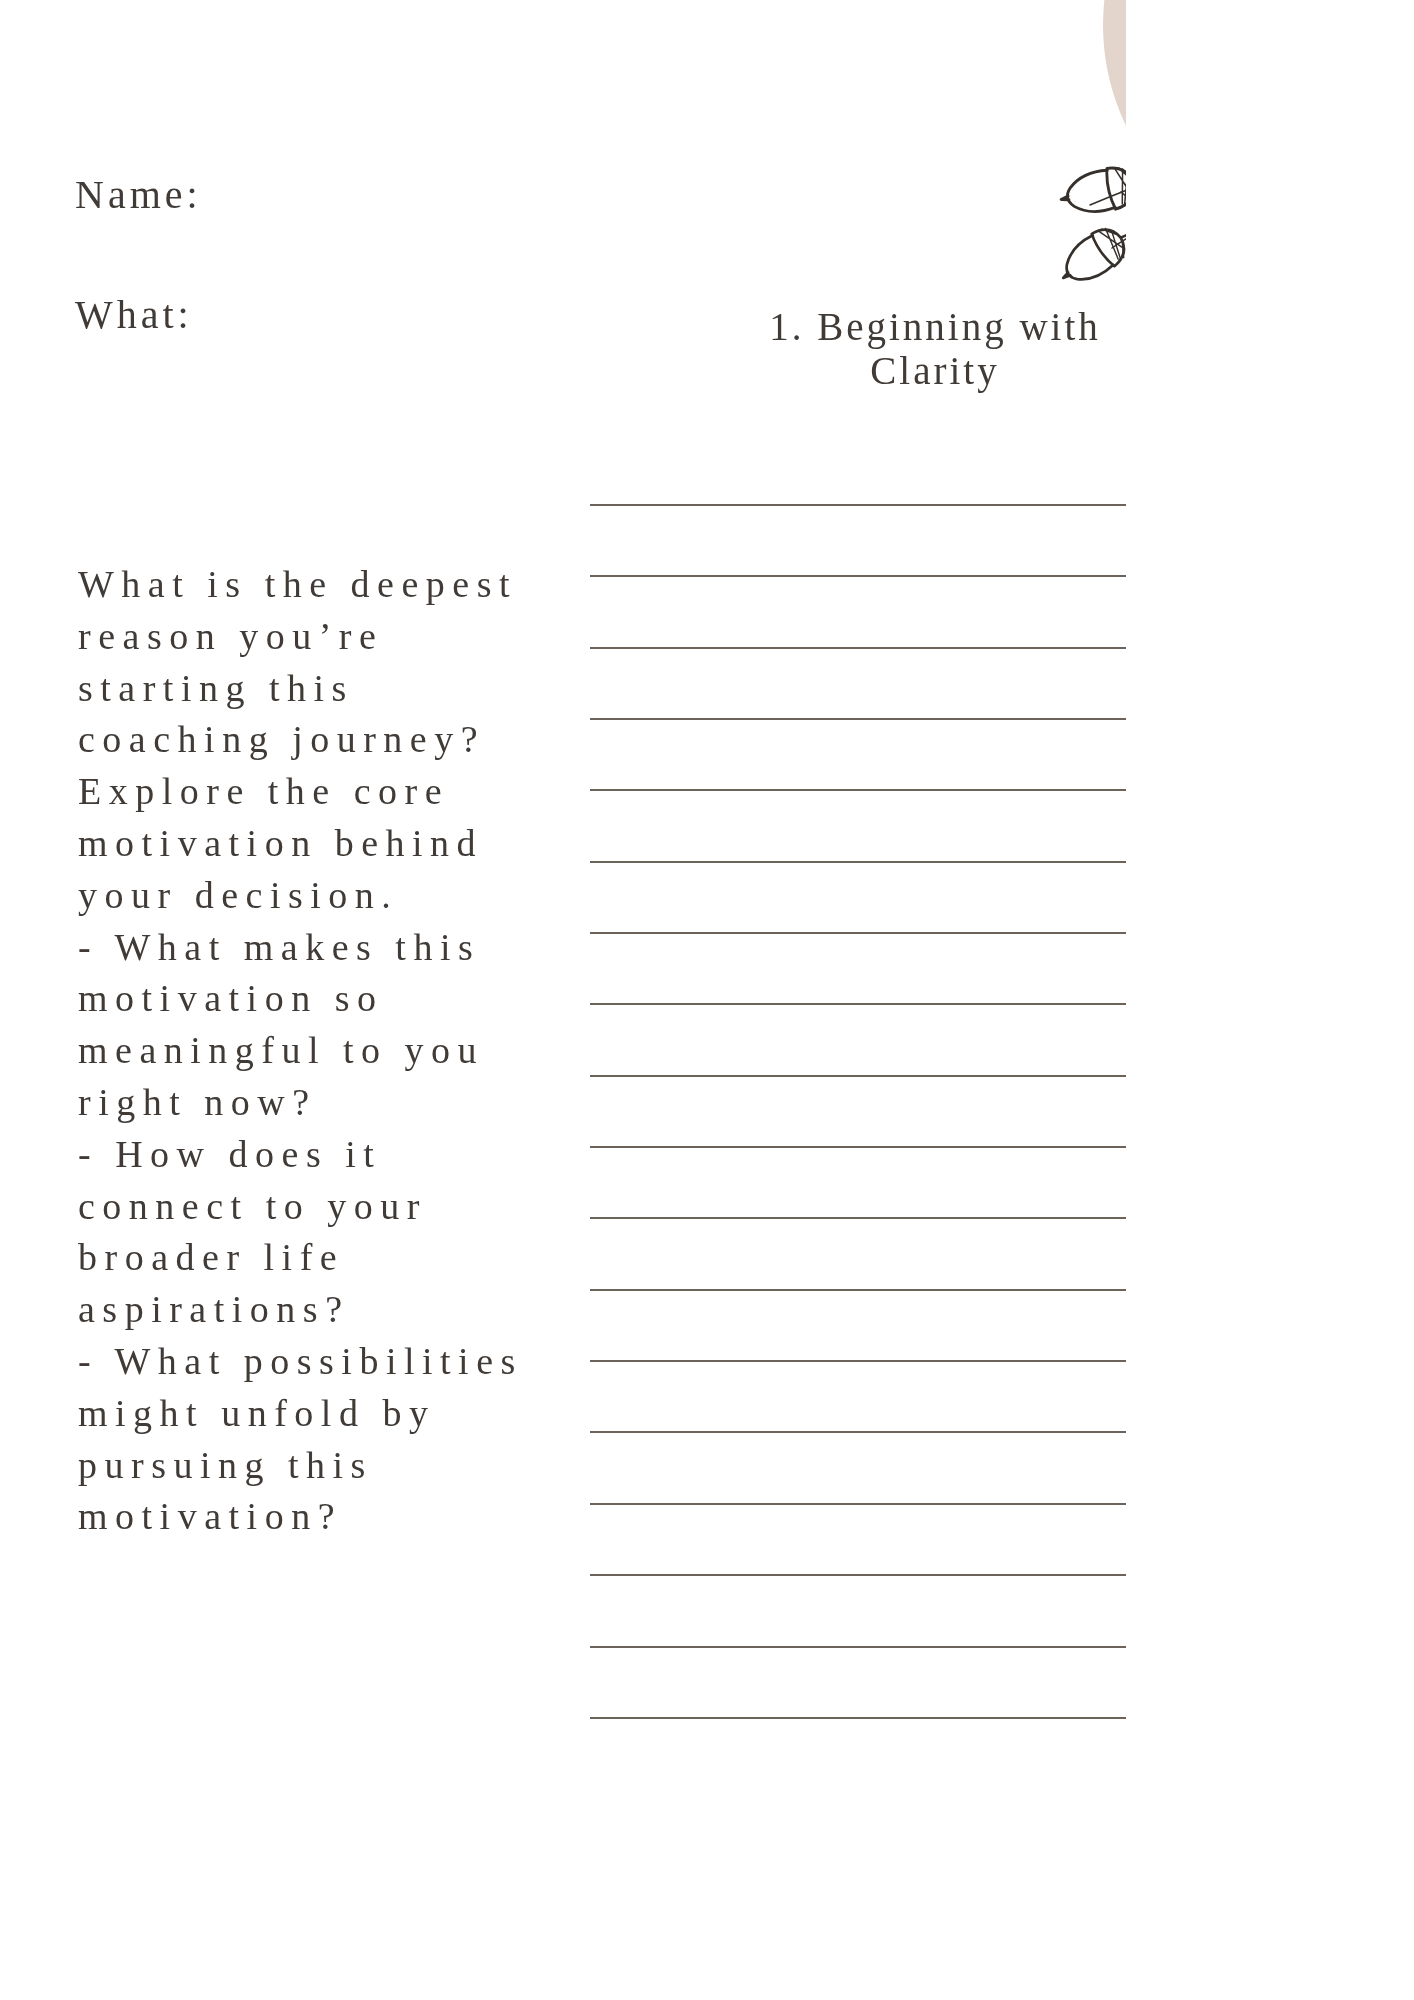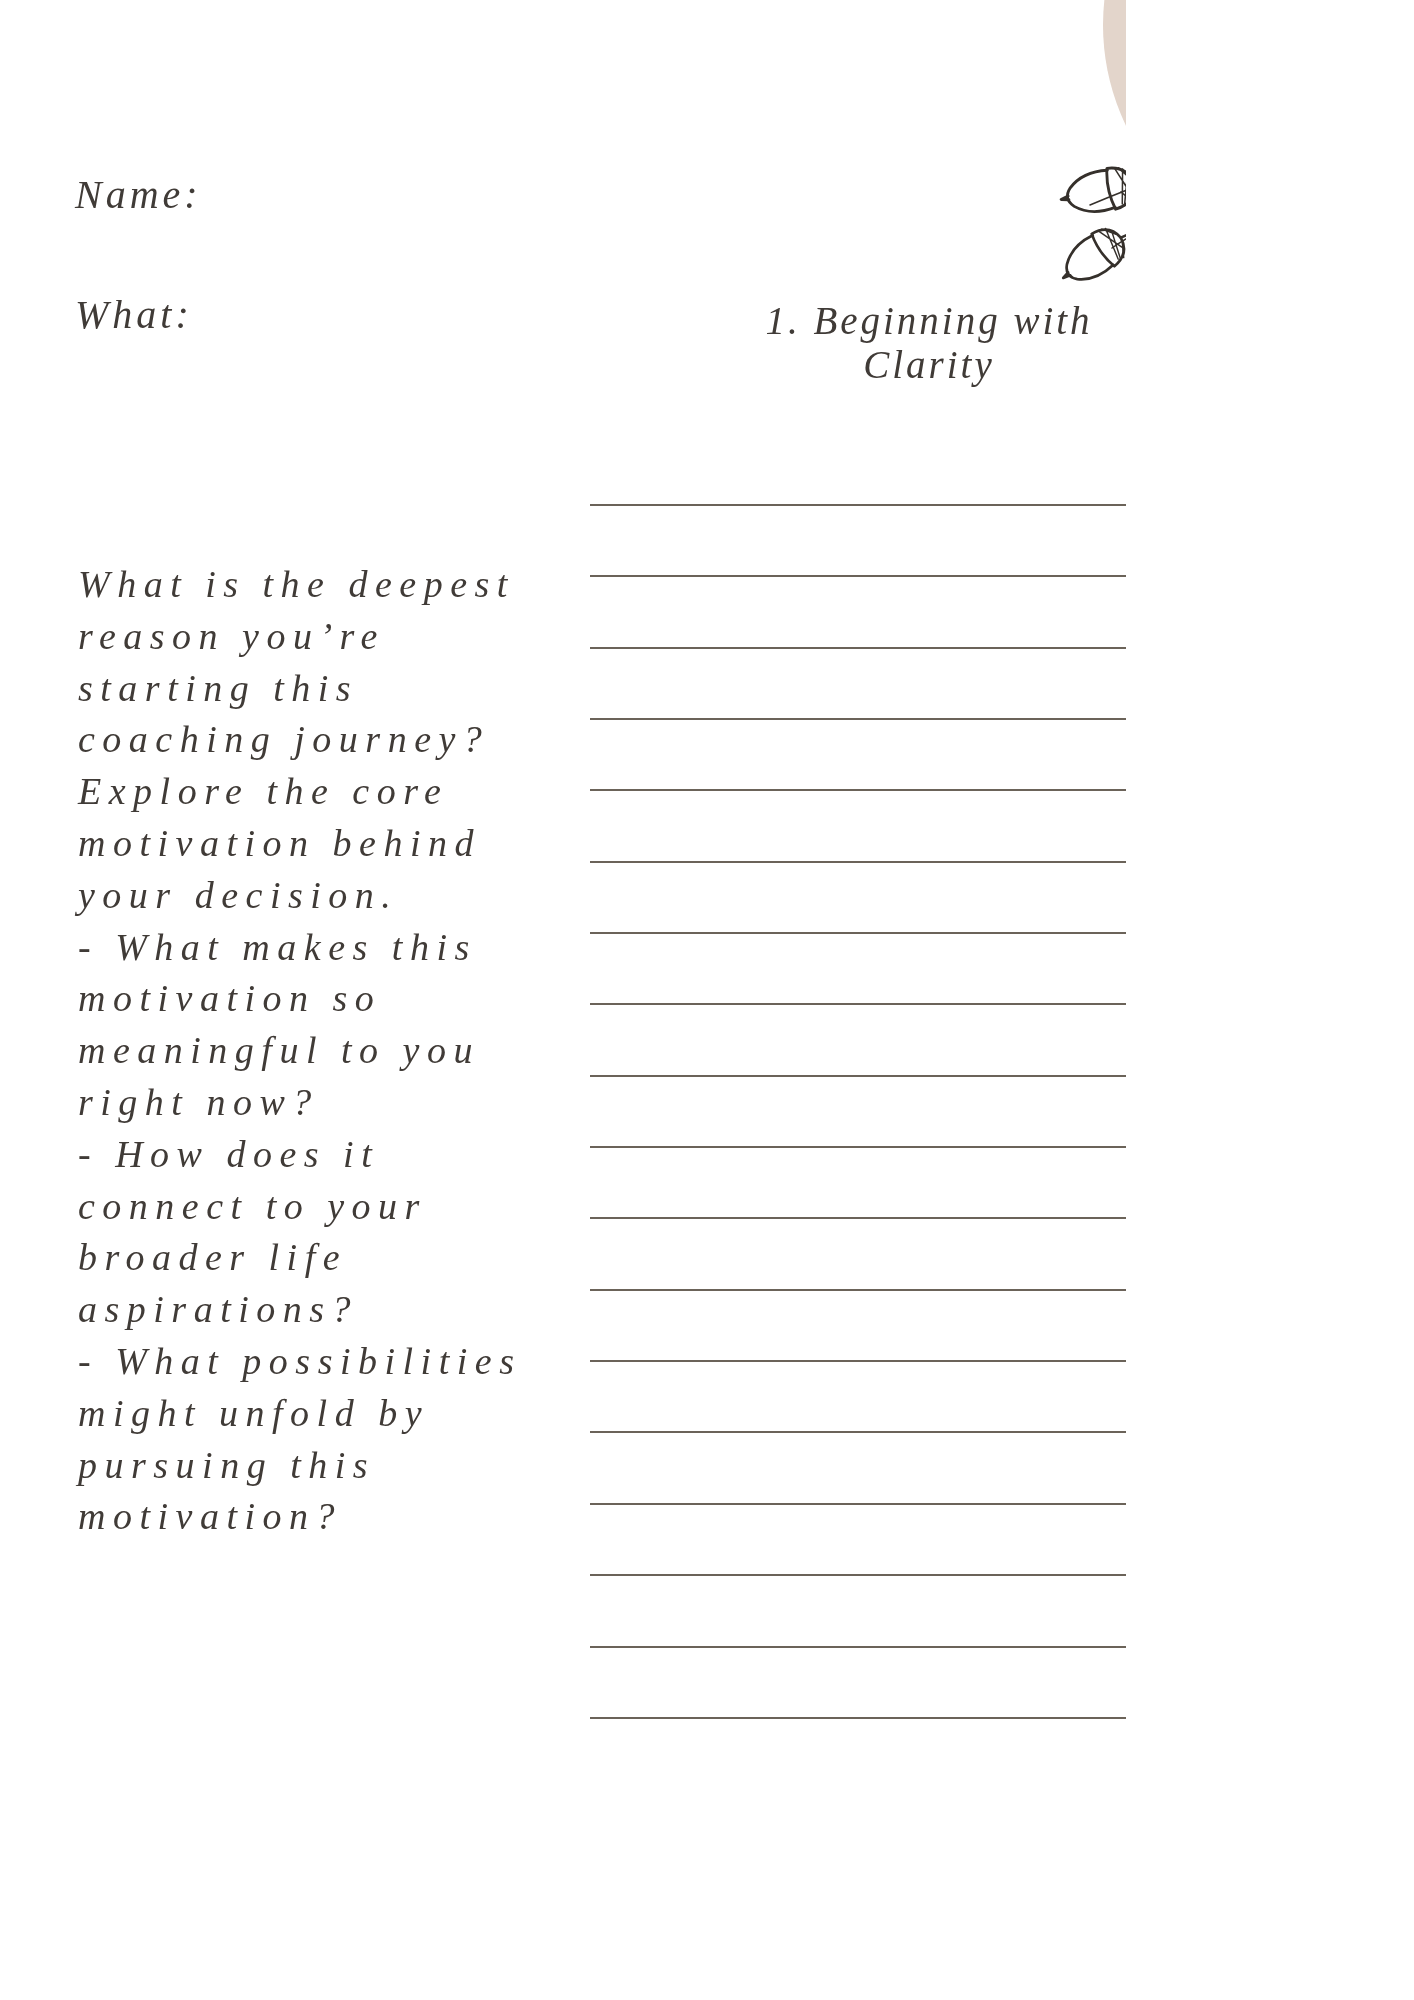--- a/index.html
+++ b/index.html
@@ -3,21 +3,20 @@
 <meta charset="utf-8">
 <style>
   html,body{margin:0;padding:0;background:#ffffff;}
   .page{
     position:relative;
     width:1126px;height:2000px;
     background:var(--page-bg,#ffffff);
     overflow:hidden;
     font-family:"Liberation Serif","DejaVu Serif",serif;
     color:var(--text-color,#403b37);
-    font-style:italic;
   }
   .circle{
     position:absolute;
     left:1103px;top:-207px;
     width:464px;height:464px;
     border-radius:50%;
     background:var(--circle-color,#e3d5cb);
   }
   .illus{
     position:absolute;
@@ -29,21 +28,21 @@
     left:75px;top:105px;
     font-size:40px;
     line-height:60px;
     letter-spacing:4px;
     white-space:pre-line;
   }
   .title{
     position:absolute;
     left:660px;top:295px;
     width:530px;
-    margin:4px;
+    margin:10px;
     font-size:39px;
     font-weight:normal;
     line-height:44px;
     letter-spacing:3px;
     text-align:center;
     white-space:pre-line;
   }
   .question{
     position:absolute;
     left:78px;top:532px;

